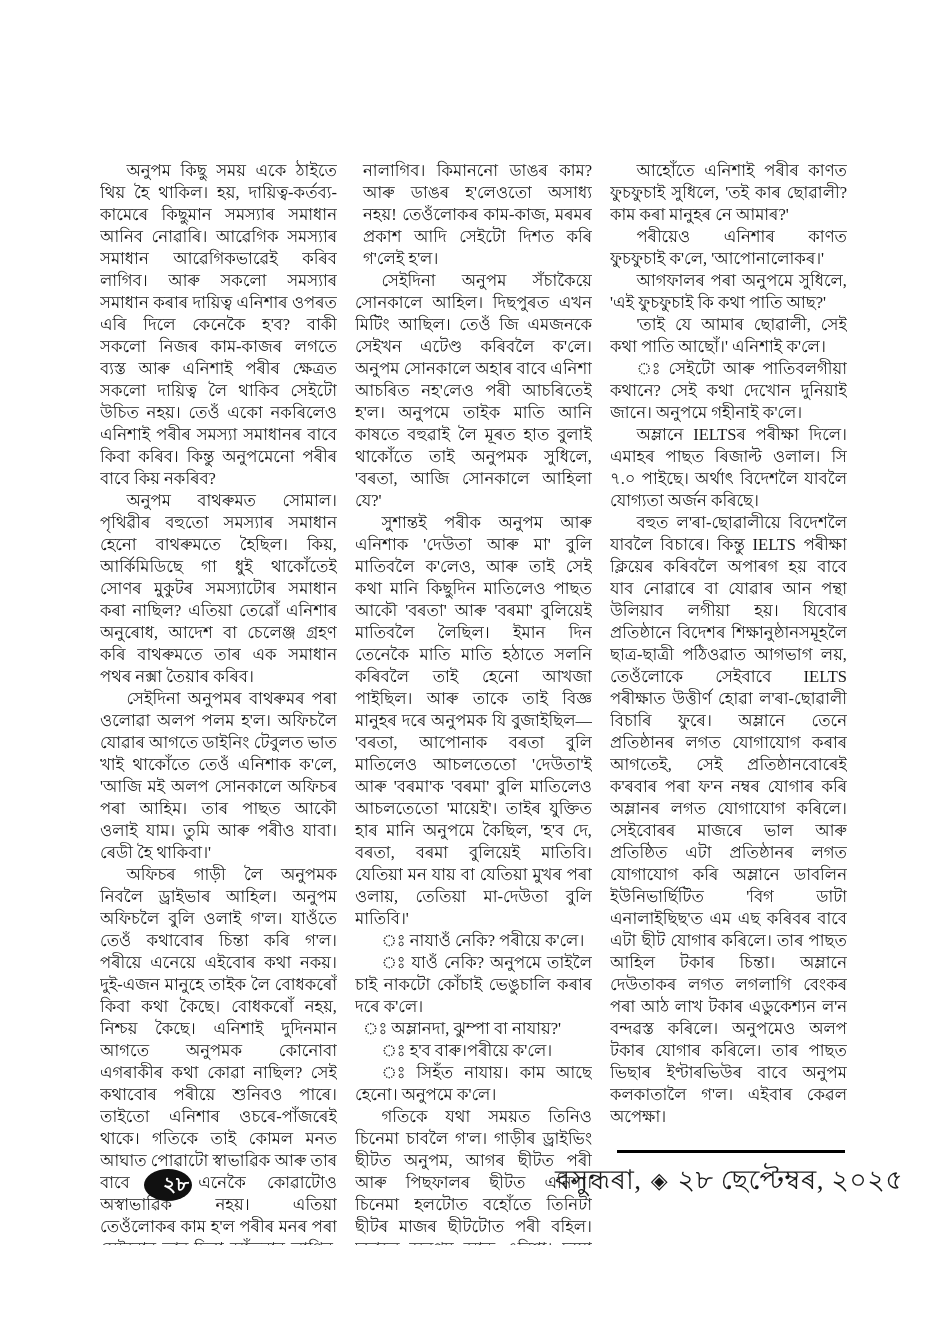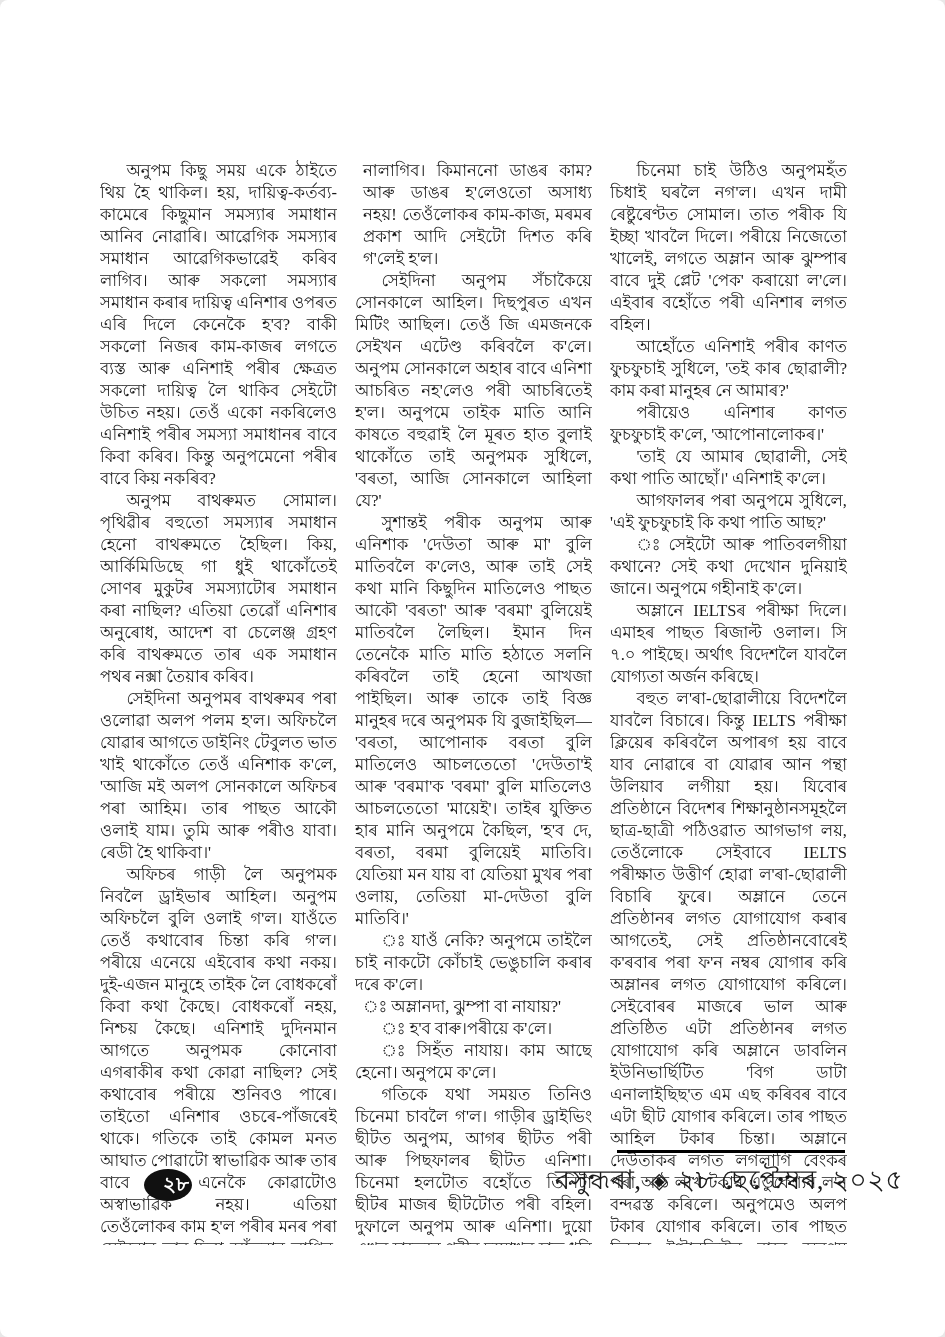--- a/index.html
+++ b/index.html
@@ -4,21 +4,20 @@
 <style>
   html,body{margin:0;padding:0;background:#e8e8e8;}
   .page{
     position:relative;
     width:945px;height:1337px;
     background:#ffffff;
     font-family:"Liberation Serif","DejaVu Serif",serif;
     color:#1a1a1a;
     overflow:hidden;
     margin:0 auto;
-    border-radius:8px;
   }
   .columns{
     position:absolute;
     left:100px; top:160px;
     width:745px; height:1085px;
     display:flex;
     gap:18px;
   }
   .col{
     width:237px;
@@ -76,33 +75,33 @@
       <p class="para">অনুপম কিছু সময় একে ঠাইতে থিয় হৈ থাকিল। হয়, দায়িত্ব-কর্তব্য-কামেৰে কিছুমান সমস্যাৰ সমাধান আনিব নোৱাৰি। আৱেগিক সমস্যাৰ সমাধান আৱেগিকভাৱেই কৰিব লাগিব। আৰু সকলো সমস্যাৰ সমাধান কৰাৰ দায়িত্ব এনিশাৰ ওপৰত এৰি দিলে কেনেকৈ হ'ব? বাকী সকলো নিজৰ কাম-কাজৰ লগতে ব্যস্ত আৰু এনিশাই পৰীৰ ক্ষেত্ৰত সকলো দায়িত্ব লৈ থাকিব সেইটো উচিত নহয়। তেওঁ একো নকৰিলেও এনিশাই পৰীৰ সমস্যা সমাধানৰ বাবে কিবা কৰিব। কিন্তু অনুপমেনো পৰীৰ বাবে কিয় নকৰিব?</p>
       <p class="para">অনুপম বাথৰুমত সোমাল। পৃথিৱীৰ বহুতো সমস্যাৰ সমাধান হেনো বাথৰুমতে হৈছিল। কিয়, আৰ্কিমিডিছে গা ধুই থাকোঁতেই সোণৰ মুকুটৰ সমস্যাটোৰ সমাধান কৰা নাছিল? এতিয়া তেৱোঁ এনিশাৰ অনুৰোধ, আদেশ বা চেলেঞ্জ গ্ৰহণ কৰি বাথৰুমতে তাৰ এক সমাধান পথৰ নক্সা তৈয়াৰ কৰিব।</p>
       <p class="para">সেইদিনা অনুপমৰ বাথৰুমৰ পৰা ওলোৱা অলপ পলম হ'ল। অফিচলৈ যোৱাৰ আগতে ডাইনিং টেবুলত ভাত খাই থাকোঁতে তেওঁ এনিশাক ক'লে, 'আজি মই অলপ সোনকালে অফিচৰ পৰা আহিম। তাৰ পাছত আকৌ ওলাই যাম। তুমি আৰু পৰীও যাবা। ৰেডী হৈ থাকিবা।'</p>
       <p class="para">অফিচৰ গাড়ী লৈ অনুপমক নিবলৈ ড্ৰাইভাৰ আহিল। অনুপম অফিচলৈ বুলি ওলাই গ'ল। যাওঁতে তেওঁ কথাবোৰ চিন্তা কৰি গ'ল। পৰীয়ে এনেয়ে এইবোৰ কথা নকয়। দুই-এজন মানুহে তাইক লৈ বোধকৰোঁ কিবা কথা কৈছে। বোধকৰোঁ নহয়, নিশ্চয় কৈছে। এনিশাই দুদিনমান আগতে অনুপমক কোনোবা এগৰাকীৰ কথা কোৱা নাছিল? সেই কথাবোৰ পৰীয়ে শুনিবও পাৰে। তাইতো এনিশাৰ ওচৰে-পাঁজৰেই থাকে। গতিকে তাই কোমল মনত আঘাত পোৱাটো স্বাভাৱিক আৰু তাৰ বাবে তাই এনেকৈ কোৱাটোও অস্বাভাৱিক নহয়। এতিয়া তেওঁলোকৰ কাম হ'ল পৰীৰ মনৰ পৰা সেইবোৰ ভাব-চিন্তা আঁতৰাব লাগিব, তাইক আত্মবিশ্বাস দিব লাগিব, যিবোৰ মানুহে এনে বিষবাষ্প বিয়পাব পাৰে, সেইবোৰ মানুহৰ পৰা সাৱধানেৰে আঁতৰত থাকিব লাগিব আৰু তেওঁলোকক কোনো সুবিধা দিব</p>
     </div>
 
     <div class="col">
       <p class="para cont">নালাগিব। কিমাননো ডাঙৰ কাম? আৰু ডাঙৰ হ'লেওতো অসাধ্য নহয়! তেওঁলোকৰ কাম-কাজ, মৰমৰ প্ৰকাশ আদি সেইটো দিশত কৰি গ'লেই হ'ল।</p>
       <p class="para">সেইদিনা অনুপম সঁচাকৈয়ে সোনকালে আহিল। দিছপুৰত এখন মিটিং আছিল। তেওঁ জি এমজনকে সেইখন এটেণ্ড কৰিবলৈ ক'লে। অনুপম সোনকালে অহাৰ বাবে এনিশা আচৰিত নহ'লেও পৰী আচৰিতেই হ'ল। অনুপমে তাইক মাতি আনি কাষতে বহুৱাই লৈ মূৰত হাত বুলাই থাকোঁতে তাই অনুপমক সুধিলে, 'বৰতা, আজি সোনকালে আহিলা যে?'</p>
       <p class="para">সুশান্তই পৰীক অনুপম আৰু এনিশাক 'দেউতা আৰু মা' বুলি মাতিবলৈ ক'লেও, আৰু তাই সেই কথা মানি কিছুদিন মাতিলেও পাছত আকৌ 'বৰতা' আৰু 'বৰমা' বুলিয়েই মাতিবলৈ লৈছিল। ইমান দিন তেনেকৈ মাতি মাতি হঠাতে সলনি কৰিবলৈ তাই হেনো আখজা পাইছিল। আৰু তাকে তাই বিজ্ঞ মানুহৰ দৰে অনুপমক যি বুজাইছিল— 'বৰতা, আপোনাক বৰতা বুলি মাতিলেও আচলতেতো 'দেউতা'ই আৰু 'বৰমা'ক 'বৰমা' বুলি মাতিলেও আচলতেতো 'মায়েই'। তাইৰ যুক্তিত হাৰ মানি অনুপমে কৈছিল, 'হ'ব দে, বৰতা, বৰমা বুলিয়েই মাতিবি। যেতিয়া মন যায় বা যেতিয়া মুখৰ পৰা ওলায়, তেতিয়া মা-দেউতা বুলি মাতিবি।'</p>
+      <p class="para">ঃ নাযাওঁ নেকি? পৰীয়ে ক'লে।</p>
       <p class="para">ঃ যাওঁ নেকি? অনুপমে তাইলৈ চাই নাকটো কোঁচাই ভেঙুচালি কৰাৰ দৰে ক'লে।</p>
       <p class="para cont">ঃ অম্লানদা, ঝুম্পা বা নাযায়?'</p>
       <p class="para">ঃ হ'ব বাৰু।পৰীয়ে ক'লে।</p>
       <p class="para">ঃ সিহঁত নাযায়। কাম আছে হেনো। অনুপমে ক'লে।</p>
       <p class="para">গতিকে যথা সময়ত তিনিও চিনেমা চাবলৈ গ'ল। গাড়ীৰ ড্ৰাইভিং ছীটত অনুপম, আগৰ ছীটত পৰী আৰু পিছফালৰ ছীটত এনিশা। চিনেমা হলটোত বহোঁতে তিনিটা ছীটৰ মাজৰ ছীটটোত পৰী বহিল। দুফালে অনুপম আৰু এনিশা। দুয়ো এখন হাতেৰে পৰীৰ দুয়োখন হাত ধৰি থাকিল। পৰীয়ে অন্ধকাৰত অসুবিধা পাব, তাই ভয় খাব পাৰে— এইবোৰ কাৰণত নহয়।</p>
     </div>
 
     <div class="col">
-      <p class="para">চিনেমা চাই উঠিও অনুপমহঁত চিধাই ঘৰলৈ নগ'ল। এখন দামী ৰেষ্টুৰেণ্টত সোমাল। তাত পৰীক যি ইচ্ছা খাবলৈ দিলে। পৰীয়ে নিজেতো খালেই, লগতে অম্লান আৰু ঝুম্পাৰ বাবে দুই প্লেট 'পেক' কৰায়ো ল'লে। এইবাৰ বহোঁতে পৰী এনিশাৰ লগত বহিল।</p>
       <p class="para">আহোঁতে এনিশাই পৰীৰ কাণত ফুচফুচাই সুধিলে, 'তই কাৰ ছোৱালী? কাম কৰা মানুহৰ নে আমাৰ?'</p>
       <p class="para">পৰীয়েও এনিশাৰ কাণত ফুচফুচাই ক'লে, 'আপোনালোকৰ।'</p>
+      <p class="para">আগফালৰ পৰা অনুপমে সুধিলে, 'এই ফুচফুচাই কি কথা পাতি আছ?'</p>
       <p class="para">'তাই যে আমাৰ ছোৱালী, সেই কথা পাতি আছোঁ।' এনিশাই ক'লে।</p>
-      <p class="para">আগফালৰ পৰা অনুপমে সুধিলে, 'এই ফুচফুচাই কি কথা পাতি আছ?'</p>
       <p class="para">ঃ সেইটো আৰু পাতিবলগীয়া কথানে? সেই কথা দেখোন দুনিয়াই জানে। অনুপমে গহীনাই ক'লে।</p>
       <p class="para">অম্লানে IELTSৰ পৰীক্ষা দিলে। এমাহৰ পাছত ৰিজাল্ট ওলাল। সি ৭.০ পাইছে। অৰ্থাৎ বিদেশলৈ যাবলৈ যোগ্যতা অৰ্জন কৰিছে।</p>
       <p class="para">বহুত ল'ৰা-ছোৱালীয়ে বিদেশলৈ যাবলৈ বিচাৰে। কিন্তু IELTS পৰীক্ষা ক্লিয়েৰ কৰিবলৈ অপাৰগ হয় বাবে যাব নোৱাৰে বা যোৱাৰ আন পন্থা উলিয়াব লগীয়া হয়। যিবোৰ প্ৰতিষ্ঠানে বিদেশৰ শিক্ষানুষ্ঠানসমূহলৈ ছাত্ৰ-ছাত্ৰী পঠিওৱাত আগভাগ লয়, তেওঁলোকে সেইবাবে IELTS পৰীক্ষাত উত্তীৰ্ণ হোৱা ল'ৰা-ছোৱালী বিচাৰি ফুৰে। অম্লানে তেনে প্ৰতিষ্ঠানৰ লগত যোগাযোগ কৰাৰ আগতেই, সেই প্ৰতিষ্ঠানবোৰেই ক'ৰবাৰ পৰা ফ'ন নম্বৰ যোগাৰ কৰি অম্লানৰ লগত যোগাযোগ কৰিলে। সেইবোৰৰ মাজৰে ভাল আৰু প্ৰতিষ্ঠিত এটা প্ৰতিষ্ঠানৰ লগত যোগাযোগ কৰি অম্লানে ডাবলিন ইউনিভাৰ্ছিটিত 'বিগ ডাটা এনালাইছিছ'ত এম এছ কৰিবৰ বাবে এটা ছীট যোগাৰ কৰিলে। তাৰ পাছত আহিল টকাৰ চিন্তা। অম্লানে দেউতাকৰ লগত লগলাগি বেংকৰ পৰা আঠ লাখ টকাৰ এডুকেশ্যন ল'ন বন্দৱস্ত কৰিলে। অনুপমেও অলপ টকাৰ যোগাৰ কৰিলে। তাৰ পাছত ভিছাৰ ইণ্টাৰভিউৰ বাবে অনুপম কলকাতালৈ গ'ল। এইবাৰ কেৱল অপেক্ষা।</p>
 
     </div>
 
   </div>
 
   <div class="page-badge">
     <span>২৮</span>

